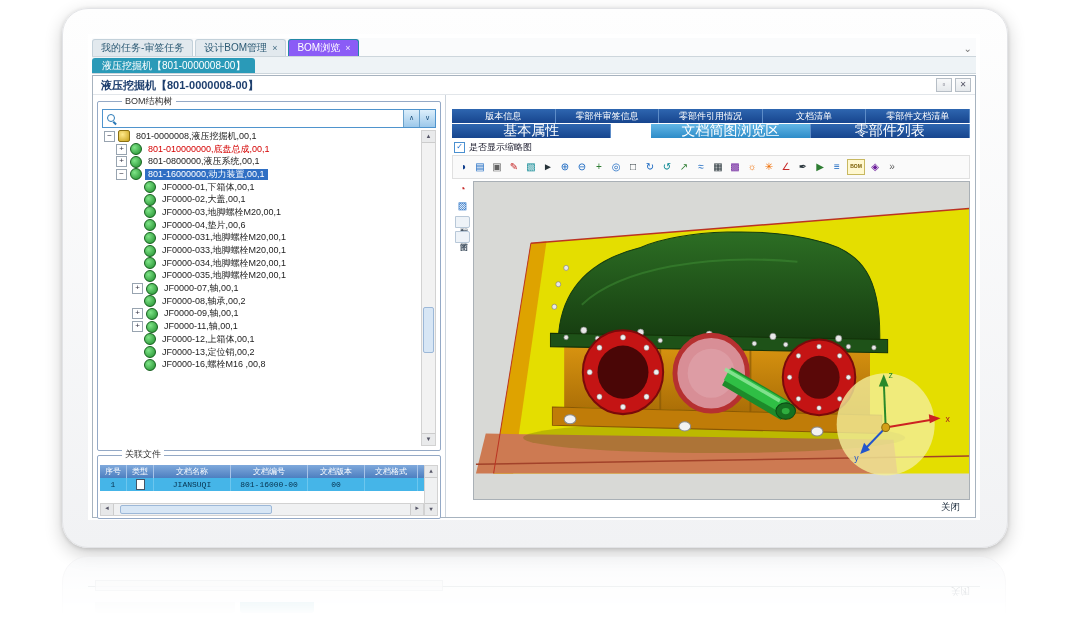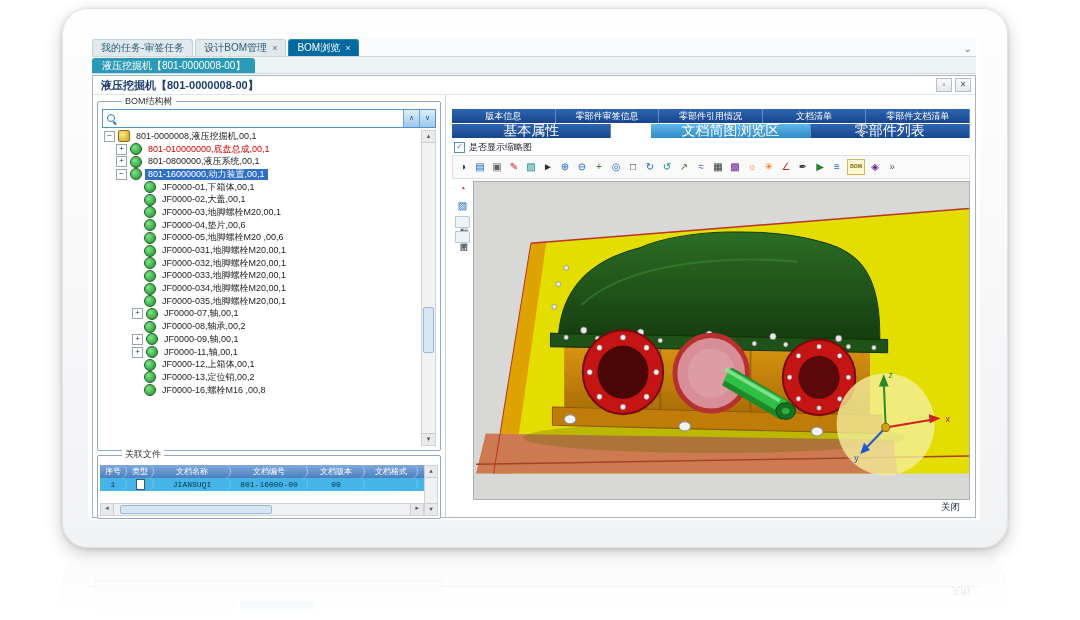--- a/index.html
+++ b/index.html
@@ -3,21 +3,21 @@
 <meta charset="utf-8">
 <style>
   html,body{margin:0;padding:0;}
   body{width:1080px;height:620px;background:#ffffff;font-family:"Liberation Sans",sans-serif;overflow:hidden;position:relative;}
   
   .monitor{position:absolute;left:62px;top:8px;width:944px;height:538px;background:linear-gradient(180deg,#fefefe,#f1f2f4);border:1px solid #e2e3e6;border-radius:26px;box-shadow:0 6px 18px rgba(0,0,0,.20),0 1px 4px rgba(0,0,0,.14);}
   .screen{position:absolute;left:25px;top:25px;width:892px;height:486px;background:#fff;}
   
   .tabbar{position:absolute;left:4px;top:4px;right:4px;height:18px;display:flex;align-items:flex-end;gap:2px;background:#fafbfc;border-bottom:1px solid #cdd6dc;}
   .tab{height:16px;padding:0 8px;font-size:10px;display:flex;align-items:center;gap:5px;background:#e2e9ee;color:#2c5a74;border:1px solid #c3d1da;border-bottom:none;border-radius:3px 3px 0 0;cursor:default;}
-  .tab.active{background:#0369a1;color:#fff;border-color:#2388a6;}
+  .tab.active{background:#8b5cf6;color:#fff;border-color:#2388a6;}
   .tab-close{font-size:9px;opacity:.85;}
   .tab-chevron{margin-left:auto;color:#777;font-size:10px;padding:0 4px 2px 0;}
   .subtabrow{position:absolute;left:4px;top:23px;right:4px;height:16px;background:#eef3f6;border-bottom:1px solid #cdd6dc;display:flex;align-items:flex-end;}
   .subtab{height:15px;background:#2a9ab8;color:#fff;font-size:10px;padding:0 10px;display:flex;align-items:center;border-radius:3px 3px 0 0;}
   
   .mainframe{position:absolute;left:4px;top:41px;right:4px;bottom:2px;border:1px solid #a7b3bf;background:#fff;}
   .panel-titlebar{height:18px;display:flex;align-items:center;padding:0 4px 0 8px;border-bottom:1px solid #e2e6ea;}
   .panel-title{font-size:11px;font-weight:bold;color:#1e3f6e;}
   .win-btns{margin-left:auto;display:flex;gap:3px;}
   .win-btn{width:14px;height:12px;border:1px solid #b6bec6;background:linear-gradient(#f8f9fa,#e6e9ec);font-size:8px;line-height:11px;text-align:center;color:#556;}
@@ -45,21 +45,21 @@
   .tree-row.red .tree-label{color:#d40000;}
   .tree-row.selected .tree-label{background:#2f6fc4;color:#fff;}
   .tree-vscroll{position:absolute;top:28px;right:4px;bottom:4px;width:13px;background:#f2f2f2;border:1px solid #d2d2d2;}
   .vs-btn{height:11px;background:#e9eaeb;border-bottom:1px solid #ccc;font-size:6px;text-align:center;line-height:11px;color:#556;}
   .vs-btn.bottom{position:absolute;bottom:0;left:0;right:0;border-top:1px solid #ccc;border-bottom:none;}
   .vs-thumb{position:absolute;left:1px;right:1px;top:56%;height:44px;background:#d7e6f5;border:1px solid #9cb8d8;border-radius:2px;}
   
   .rel-box{left:4px;right:4px;top:360px;height:62px;font-family:Liberation Mono, monospace;}
   .rel-table{position:absolute;left:2px;top:9px;right:16px;}
   .rel-head{display:flex;height:13px;background:linear-gradient(#7fa9dc,#4d7fc0);color:#fff;font-size:8px;}
-  .rel-cell{flex:none;border-right:1px solid #a8c4e8;display:flex;align-items:center;justify-content:center;overflow:hidden;border-radius:6px;}
+  .rel-cell{flex:none;border-right:1px solid #a8c4e8;display:flex;align-items:center;justify-content:center;overflow:hidden;}
   .w1{width:26px}.w2{width:26px}.w3{width:76px}.w4{width:76px}.w5{width:56px}.w6{width:52px}
   .rel-row{display:flex;height:13px;background:#45b5e8;color:#06324f;font-size:8px;}
   .rel-row .rel-cell{border-right:1px solid #6cc6ee;}
   .doc-type-icon{width:7px;height:9px;background:#fff;border:1px solid #456;}
   .rel-hscroll{position:absolute;left:2px;right:16px;bottom:2px;height:11px;background:#f0f1f2;border:1px solid #d2d2d2;display:flex;align-items:center;}
   .hs-btn{width:12px;height:100%;background:#e7e8e9;font-size:6px;text-align:center;line-height:10px;color:#556;flex:none;}
   .hs-btn.left{border-right:1px solid #ccc}.hs-btn.right{margin-left:auto;border-left:1px solid #ccc}
   .hs-thumb{margin-left:6px;width:150px;height:7px;background:#d7e6f5;border:1px solid #9cb8d8;border-radius:2px;}
   .rel-vscroll{position:absolute;right:2px;top:9px;bottom:2px;width:12px;background:#f0f1f2;border:1px solid #d2d2d2;}
   
@@ -179,31 +179,21 @@
                   <span class="tree-label">JF0000-03,地脚螺栓M20,00,1</span>
                 </div>
               <div class="tree-row lvl2">
                   <span class="exp none"></span>
                   <span class="node-icon icon-part"></span>
                   <span class="tree-label">JF0000-04,垫片,00,6</span>
                 </div>
               <div class="tree-row lvl2">
                   <span class="exp none"></span>
                   <span class="node-icon icon-part"></span>
-                  <span class="tree-label">JF0000-05,地脚螺栓M20 ,00,6</span>
-                </div>
-              <div class="tree-row lvl2">
-                  <span class="exp none"></span>
-                  <span class="node-icon icon-part"></span>
                   <span class="tree-label">JF0000-031,地脚螺栓M20,00,1</span>
-                </div>
-              <div class="tree-row lvl2">
-                  <span class="exp none"></span>
-                  <span class="node-icon icon-part"></span>
-                  <span class="tree-label">JF0000-032,地脚螺栓M20,00,1</span>
                 </div>
               <div class="tree-row lvl2">
                   <span class="exp none"></span>
                   <span class="node-icon icon-part"></span>
                   <span class="tree-label">JF0000-033,地脚螺栓M20,00,1</span>
                 </div>
               <div class="tree-row lvl2">
                   <span class="exp none"></span>
                   <span class="node-icon icon-part"></span>
                   <span class="tree-label">JF0000-034,地脚螺栓M20,00,1</span>

